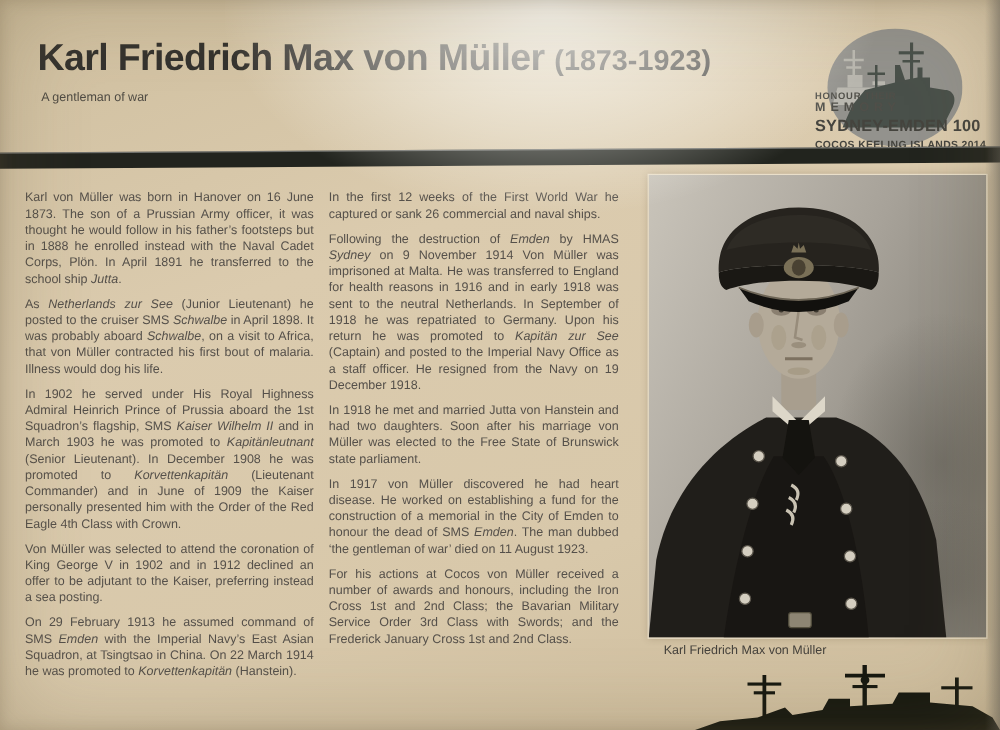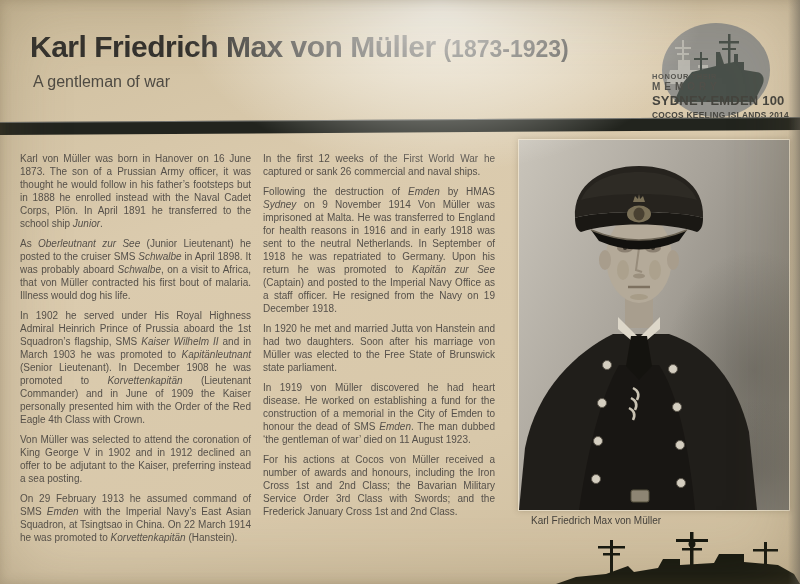--- a/index.html
+++ b/index.html
@@ -14,21 +14,21 @@
     background:radial-gradient(ellipse at 50% 35%,rgba(255,255,252,0.85) 0%,rgba(255,255,250,0.35) 45%,rgba(255,255,250,0) 72%);}
   .vignette{position:absolute;inset:0;pointer-events:none;z-index:7;
     box-shadow:inset 0 0 70px rgba(110,92,60,0.30), inset 0 0 12px rgba(90,75,50,0.25);}
   .edge-right{position:absolute;top:0;right:0;width:12px;height:100%;z-index:7;pointer-events:none;
     background:linear-gradient(90deg,rgba(0,0,0,0) 0%,rgba(95,92,85,0.45) 100%);}
 
   
   .title{position:absolute;left:30px;top:30px;margin:0;color:#34322e;font-weight:bold;
     font-size:30px;letter-spacing:-0.5px;white-space:nowrap;z-index:2;}
   .title .years{font-size:23px;letter-spacing:0;}
-  .subtitle{position:absolute;left:33px;top:73px;font-size:16px;color:#4f4b43;z-index:2;}
+  .subtitle{position:absolute;left:33px;top:73px;font-size:10px;color:#4f4b43;z-index:2;}
 
   
   .band{position:absolute;left:-4px;top:122px;width:810px;height:12px;background:#22241e;
     border-top:1px solid rgba(255,255,255,0.35);transform:rotate(-0.35deg);transform-origin:left center;z-index:3;}
 
   
   .logo{position:absolute;left:650px;top:22px;width:150px;height:102px;z-index:2;}
   .logo svg{position:absolute;left:8px;top:0;}
   .logo-text{position:absolute;left:2px;font-weight:bold;color:#504f49;white-space:nowrap;}
   .lt1{top:50px;font-size:7.5px;letter-spacing:0.6px;}
@@ -85,31 +85,31 @@
     </svg>
     <div class="logo-text lt1">HONOUR THEIR</div>
     <div class="logo-text lt2">MEMORY</div>
     <div class="logo-text lt3">SYDNEY-EMDEN 100</div>
     <div class="logo-text lt4">COCOS KEELING ISLANDS 2014</div>
   </div>
 
   <div class="band"></div>
 
   <div class="col col1">
-      <p><span>Karl von Müller was born in Hanover on 16 June 1873. The son of a Prussian Army officer, it was thought he would follow in his father’s footsteps but in 1888 he enrolled instead with the Naval Cadet Corps, Plön. In April 1891 he transferred to the school ship </span><em>Junior</em><span>.</span></p>
-      <p><span>As </span><em>Oberleutnant zur See</em><span> (Junior Lieutenant) he posted to the cruiser SMS </span><em>Schwalbe</em><span> in April 1898. It was probably aboard </span><em>Schwalbe</em><span>, on a visit to Africa, that von Müller contracted his first bout of malaria. Illness would dog his life.</span></p>
+      <p><span>Karl von Müller was born in Hanover on 16 June 1873. The son of a Prussian Army officer, it was thought he would follow in his father’s footsteps but in 1888 he enrolled instead with the Naval Cadet Corps, Plön. In April 1891 he transferred to the school ship </span><em>Jutta</em><span>.</span></p>
+      <p><span>As </span><em>Netherlands zur See</em><span> (Junior Lieutenant) he posted to the cruiser SMS </span><em>Schwalbe</em><span> in April 1898. It was probably aboard </span><em>Schwalbe</em><span>, on a visit to Africa, that von Müller contracted his first bout of malaria. Illness would dog his life.</span></p>
       <p><span>In 1902 he served under His Royal Highness Admiral Heinrich Prince of Prussia aboard the 1st Squadron’s flagship, SMS </span><em>Kaiser Wilhelm II</em><span> and in March 1903 he was promoted to </span><em>Kapitänleutnant</em><span> (Senior Lieutenant). In December 1908 he was promoted to </span><em>Korvettenkapitän</em><span> (Lieutenant Commander) and in June of 1909 the Kaiser personally presented him with the Order of the Red Eagle 4th Class with Crown.</span></p>
       <p><span>Von Müller was selected to attend the coronation of King George V in 1902 and in 1912 declined an offer to be adjutant to the Kaiser, preferring instead a sea posting.</span></p>
       <p><span>On 29 February 1913 he assumed command of SMS </span><em>Emden</em><span> with the Imperial Navy’s East Asian Squadron, at Tsingtsao in China. On 22 March 1914 he was promoted to </span><em>Korvettenkapitän</em><span> (Hanstein).</span></p>
     </div>
   <div class="col col2">
       <p><span>In the first 12 weeks of the First World War he captured or sank 26 commercial and naval ships.</span></p>
       <p><span>Following the destruction of </span><em>Emden</em><span> by HMAS </span><em>Sydney</em><span> on 9 November 1914 Von Müller was imprisoned at Malta. He was transferred to England for health reasons in 1916 and in early 1918 was sent to the neutral Netherlands. In September of 1918 he was repatriated to Germany. Upon his return he was promoted to </span><em>Kapitän zur See</em><span> (Captain) and posted to the Imperial Navy Office as a staff officer. He resigned from the Navy on 19 December 1918.</span></p>
-      <p><span>In 1920 he met and married Jutta von Hanstein and had two daughters. Soon after his marriage von Müller was elected to the Free State of Brunswick state parliament.</span></p>
-      <p><span>In 1919 von Müller discovered he had heart disease. He worked on establishing a fund for the construction of a memorial in the City of Emden to honour the dead of SMS </span><em>Emden</em><span>. The man dubbed ‘the gentleman of war’ died on 11 August 1923.</span></p>
+      <p><span>In 1918 he met and married Jutta von Hanstein and had two daughters. Soon after his marriage von Müller was elected to the Free State of Brunswick state parliament.</span></p>
+      <p><span>In 1917 von Müller discovered he had heart disease. He worked on establishing a fund for the construction of a memorial in the City of Emden to honour the dead of SMS </span><em>Emden</em><span>. The man dubbed ‘the gentleman of war’ died on 11 August 1923.</span></p>
       <p><span>For his actions at Cocos von Müller received a number of awards and honours, including the Iron Cross 1st and 2nd Class; the Bavarian Military Service Order 3rd Class with Swords; and the Frederick January Cross 1st and 2nd Class.</span></p>
     </div>
 
   <figure class="photo">
     <svg width="270" height="370" viewBox="0 0 270 370">
       <defs>
         <linearGradient id="pbg" x1="0" y1="0" x2="1" y2="0.6">
           <stop offset="0" stop-color="#c9c4ba"></stop>
           <stop offset="0.55" stop-color="#a7a299"></stop>
           <stop offset="1" stop-color="#837f76"></stop>

